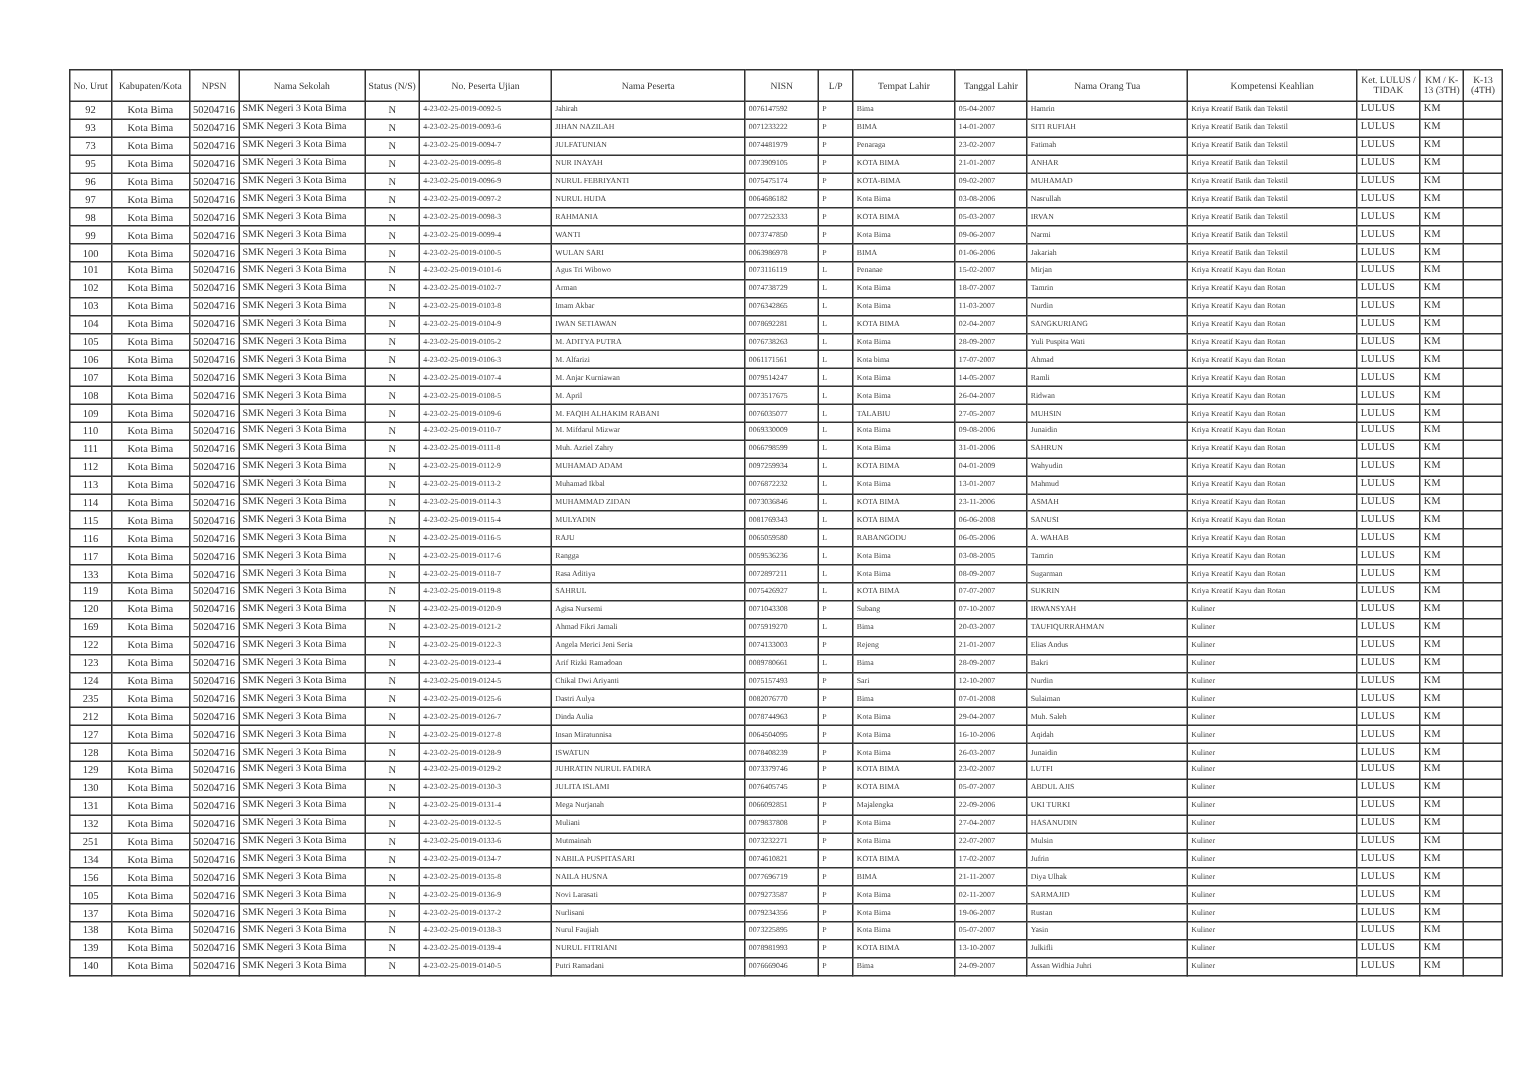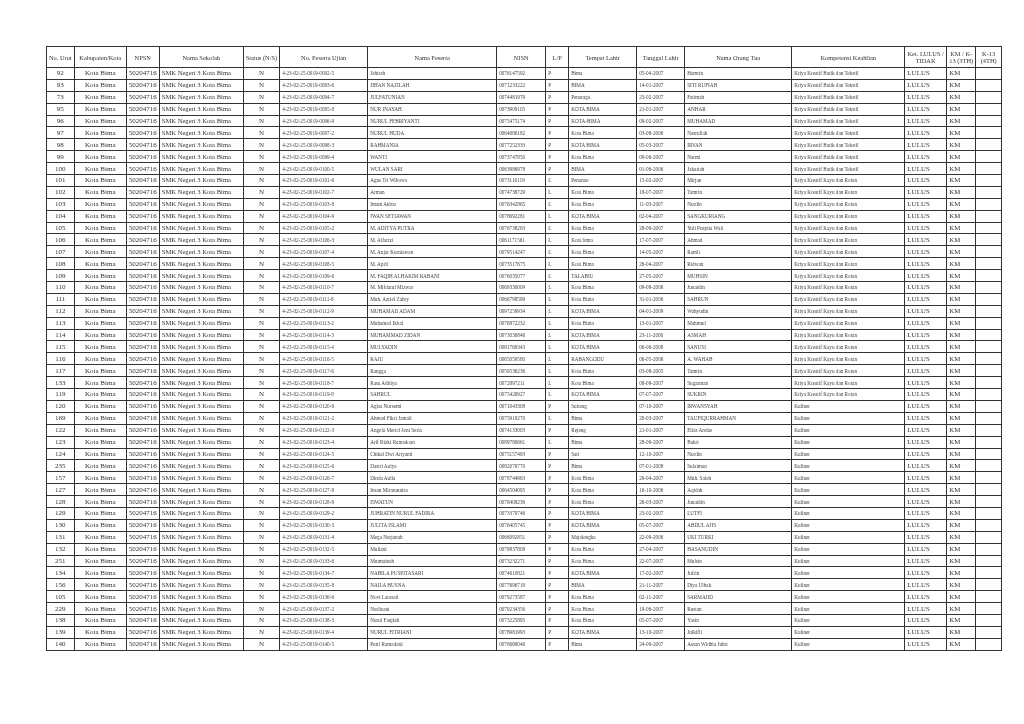--- a/index.html
+++ b/index.html
@@ -666,21 +666,21 @@
           <td class="s">P</td>
           <td class="s">Bima</td>
           <td class="s">07-01-2008</td>
           <td class="s">Sulaiman</td>
           <td class="s">Kuliner</td>
           <td class="big">LULUS</td>
           <td class="big">KM</td>
           <td></td>
         </tr>
         <tr class="row">
-          <td class="c n">157</td>
+          <td class="c n">212</td>
           <td class="c n">Kota Bima</td>
           <td class="c n">50204716</td>
           <td class="sch">SMK Negeri 3 Kota Bima</td>
           <td class="c n">N</td>
           <td class="s">4-23-02-25-0019-0126-7</td>
           <td class="s">Dinda Aulia</td>
           <td class="s">0078744963</td>
           <td class="s">P</td>
           <td class="s">Kota Bima</td>
           <td class="s">29-04-2007</td>
@@ -864,21 +864,21 @@
           <td class="s">P</td>
           <td class="s">Kota Bima</td>
           <td class="s">02-11-2007</td>
           <td class="s">SARMAJID</td>
           <td class="s">Kuliner</td>
           <td class="big">LULUS</td>
           <td class="big">KM</td>
           <td></td>
         </tr>
         <tr class="row">
-          <td class="c n">229</td>
+          <td class="c n">137</td>
           <td class="c n">Kota Bima</td>
           <td class="c n">50204716</td>
           <td class="sch">SMK Negeri 3 Kota Bima</td>
           <td class="c n">N</td>
           <td class="s">4-23-02-25-0019-0137-2</td>
           <td class="s">Nurlisani</td>
           <td class="s">0079234356</td>
           <td class="s">P</td>
           <td class="s">Kota Bima</td>
           <td class="s">19-06-2007</td>

